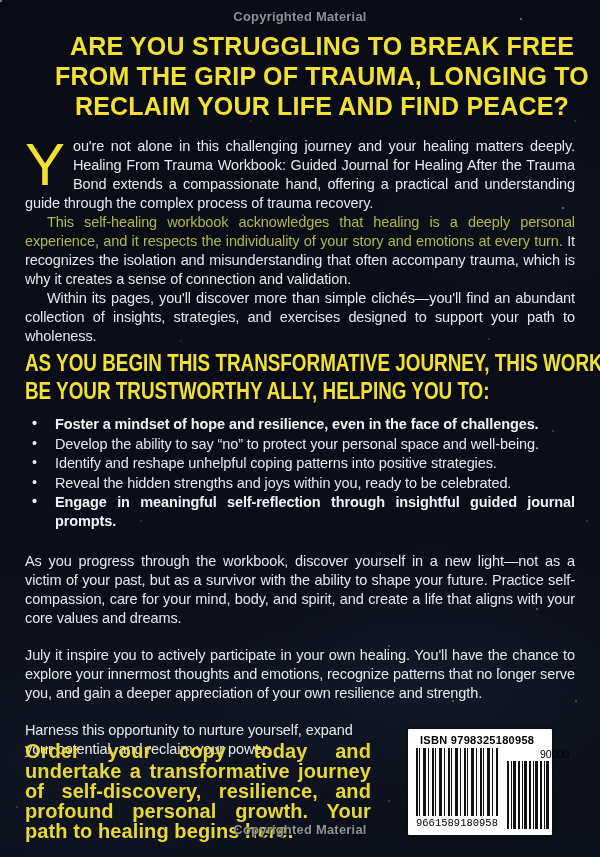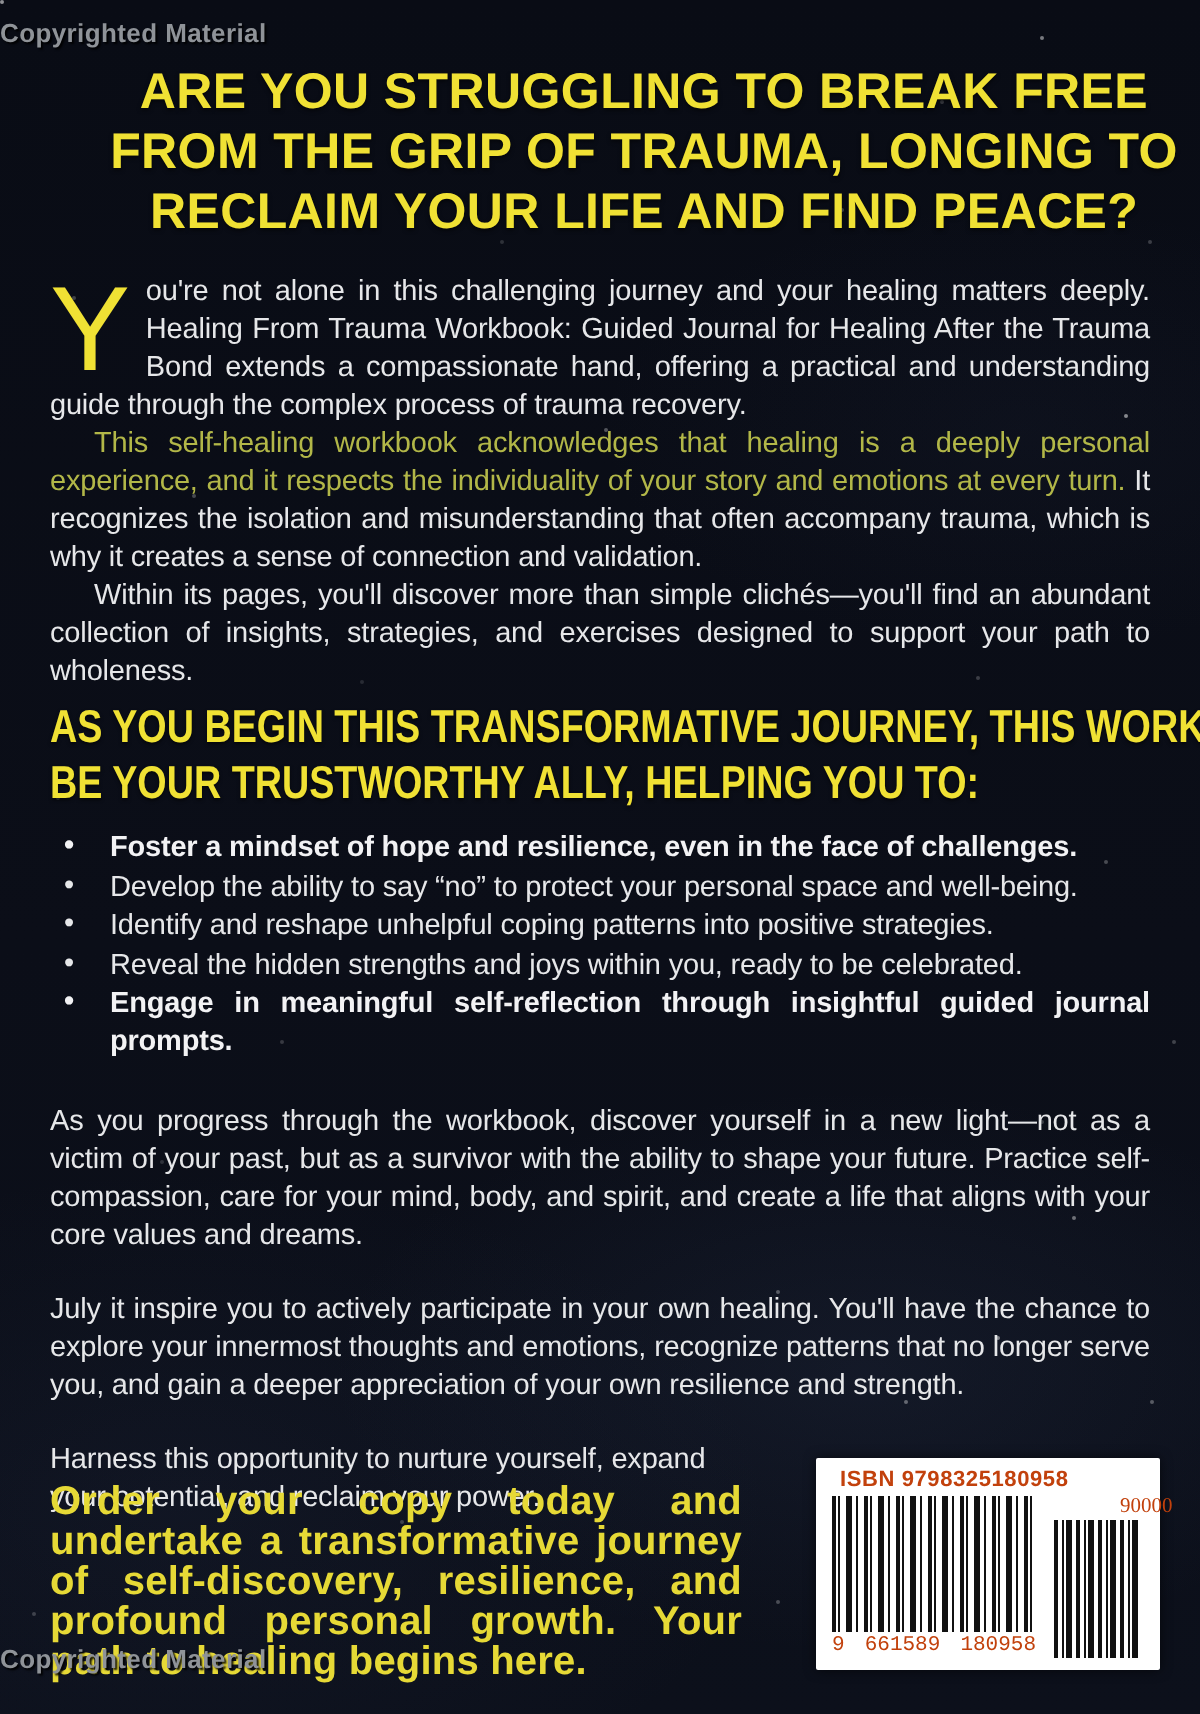--- a/index.html
+++ b/index.html
@@ -27,21 +27,21 @@
       536px 608px 0 rgba(255,255,255,.4), 498px 668px 0 rgba(255,255,255,.45),
       388px 645px 0 rgba(255,255,255,.3), 452px 700px 0 rgba(255,255,255,.35),
       310px 690px 0 rgba(255,255,255,.25), 575px 700px 0 rgba(255,255,255,.3),
       60px 690px 0 rgba(255,255,255,.2), 200px 760px 0 rgba(255,255,255,.2),
       388px 800px 0 rgba(255,255,255,.25), 16px 806px 0 rgba(255,255,255,.2),
       250px 120px 0 rgba(255,255,255,.15), 350px 300px 0 rgba(255,255,255,.15),
       180px 340px 0 rgba(255,255,255,.12), 520px 560px 0 rgba(255,255,255,.2),
       80px 580px 0 rgba(255,255,255,.15), 470px 50px 0 rgba(255,255,255,.2);
   }
   
-  .copyright{position:absolute;left:0;right:0;text-align:left;
+  .copyright{position:absolute;left:0;right:0;text-align:center;
     font-size:13px;font-weight:bold;color:#8f9398;letter-spacing:.2px;
     text-shadow:1px 1px 1px rgba(0,0,0,.9);}
   .copyright.top{top:9px;}
   .copyright.bottom{top:822px;}
   
   .headline{position:absolute;top:31px;left:0;right:0;text-align:center;
     color:#f0e134;font-weight:bold;font-size:25px;line-height:30px;letter-spacing:.2px;
     text-shadow:0 1px 2px rgba(0,0,0,.6);margin-left:44px;}
   
   .bodytext{color:#e6e7e9;font-size:14.5px;line-height:19px;letter-spacing:-.1px;
@@ -66,37 +66,37 @@
   .bullets li.bold, .bullets li.bold .dot{font-weight:bold;color:#f2f2f4;}
   
   .outro{position:absolute;top:534px;left:25px;right:25px;}
   .outro p{margin:18px 0 13px 0;}
   .outro p.narrow{max-width:338px;text-align:left;}
   
   .cta{position:absolute;top:741px;left:25px;width:346px;
     color:#e6d936;font-weight:bold;font-size:20px;line-height:20px;
     text-align:justify;letter-spacing:.1px;}
   
-  .barcode{position:absolute;left:408px;top:729px;width:172px;height:106px;
+  .barcode{position:absolute;left:408px;top:729px;width:144px;height:106px;
     background:#fff;border-radius:1px;box-shadow:0 0 6px rgba(0,0,0,.6);
     display:flex;flex-direction:column;padding:5px 8px 6px 8px;box-sizing:border-box;
-    color:#c2410c;}
+    color:#000000;}
   .isbn-label{font-size:11px;font-weight:bold;letter-spacing:.3px;
     padding:0 0 2px 4px;white-space:nowrap;}
   .barcode-body{flex:1;display:flex;gap:9px;}
   .main-code{width:102px;display:flex;flex-direction:column;}
   .main-bars{flex:1;
     background:repeating-linear-gradient(90deg,
       #111 0 2px, #fff 2px 3px, #111 3px 4px, #fff 4px 7px,
       #111 7px 10px, #fff 10px 12px, #111 12px 13px, #fff 13px 16px);}
   .main-digits{display:flex;justify-content:space-between;font-size:10.5px;
     padding-top:1px;font-family:"Liberation Mono","DejaVu Sans Mono",monospace;}
   .supp-code{width:44px;display:flex;flex-direction:column;}
   .supp-digits{text-align:left;font-size:10.5px;padding-bottom:1px;
-    font-family:Liberation Serif, serif;margin-left:33px;}
+    font-family:Liberation Sans, sans-serif;margin-left:33px;}
   .supp-bars{flex:1;
     background:repeating-linear-gradient(90deg,
       #111 0 2px, #fff 2px 4px, #111 4px 5px, #fff 5px 6px,
       #111 6px 9px, #fff 9px 11px);}
 </style>
 </head>
 <body>
 
 <div class="cover">
   <div class="stars"></div>

